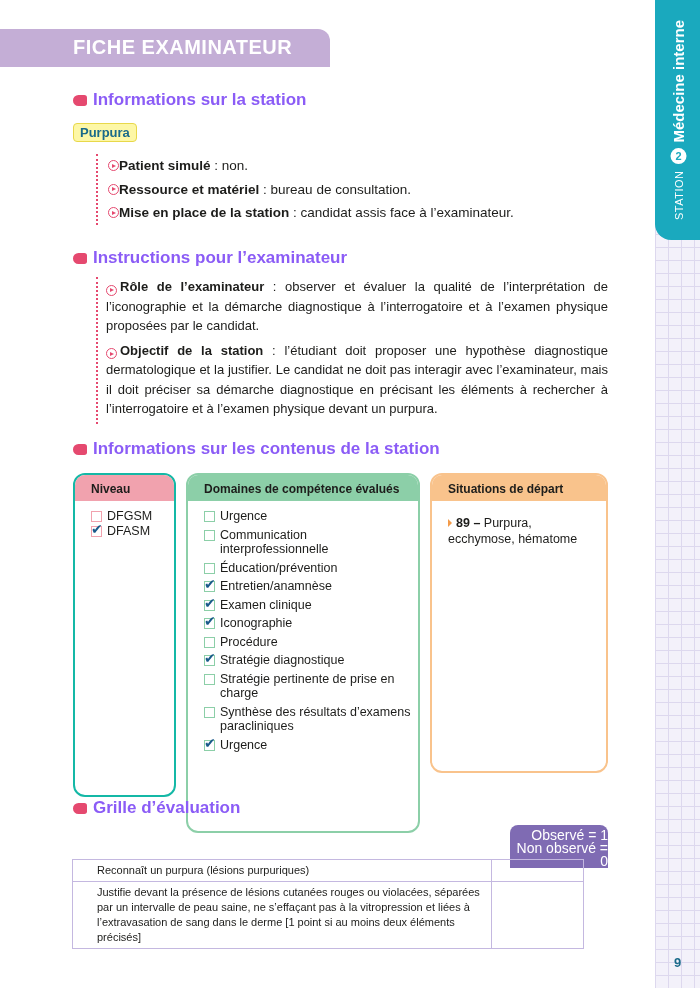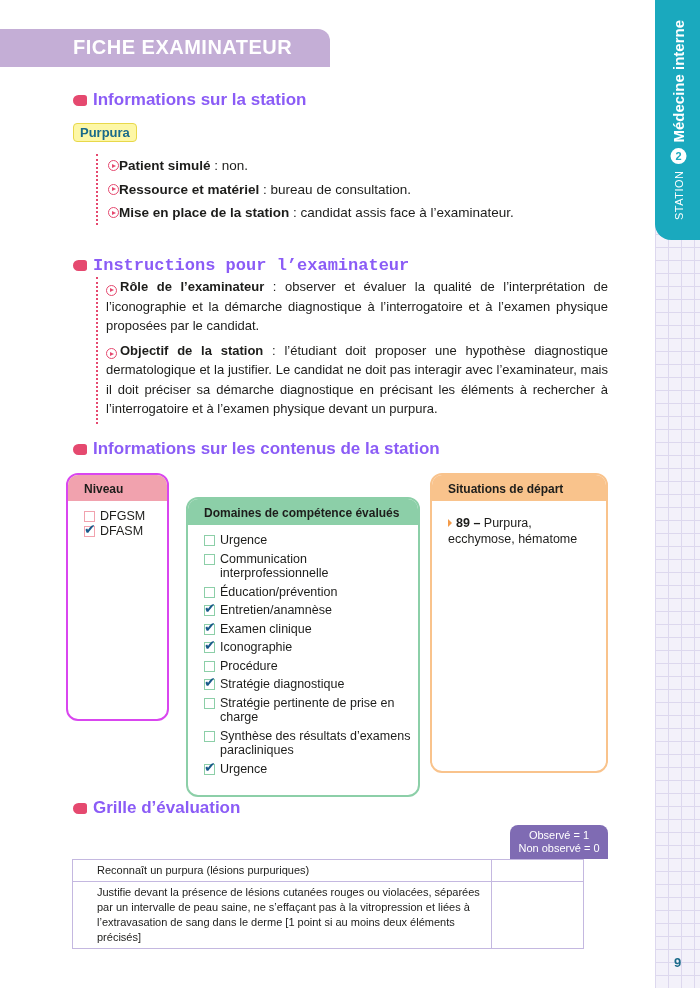--- a/index.html
+++ b/index.html
@@ -97,23 +97,23 @@
 
   
   .card {
     position: absolute; top: 473px; border-radius: 12px; background: #fff;
     overflow: hidden;
   }
   .card-head {
     height: 26px; font-weight: bold; font-size: 12px; padding: 7px 0 0 16px;
   }
   .card-body { padding: 8px 0 0 16px; font-size: 12.5px; }
-  .card.niveau { left: 66px; width: 103px; height: 248px; border: 2px solid #d946ef; }
+  .card.niveau { left: 73px; width: 103px; height: 324px; border: 2px solid #14b8a6; }
   .card.niveau .card-head { background: #f1a2ae; }
-  .card.domaines { left: 186px; width: 234px; height: 300px; border: 2px solid #8ccfa8; margin-top: 24px; }
+  .card.domaines { left: 186px; width: 234px; height: 360px; border: 2px solid #8ccfa8; }
   .card.domaines .card-head { background: #8ccfa8; }
   .card.situations { left: 430px; width: 178px; height: 300px; border: 2px solid #f9c38c; }
   .card.situations .card-head { background: #f9c38c; }
 
   .check-item { display: flex; align-items: flex-start; gap: 5px; line-height: 14.5px; margin-bottom: 4px; }
   .box {
     width: 11px; height: 11px; border: 1px solid; flex-shrink: 0; margin-top: 2px; position: relative;
     background: #fff;
   }
   .niveau .box { border-color: #f1a2ae; }
@@ -125,22 +125,22 @@
   .niveau .check-item { margin-bottom: 0; }
 
   .sit-item { font-size: 12.5px; line-height: 16px; padding-right: 8px; }
   .sit-arrow {
     display: inline-block; width: 0; height: 0; border-left: 4px solid #f39b4a;
     border-top: 4px solid transparent; border-bottom: 4px solid transparent; margin-right: 4px;
   }
 
   
   .eval-header-cell {
-    position: absolute; left: 510px; top: 825px; width: 98px; height: 34px;
-    background: #7f6bb3; color: #fff; font-size: 11px; text-align: center;
+    position: absolute; left: 510px; top: 825px; width: 98px; height: 43px;
+    background: #7f6bb3; color: #fff; font-size: 14px; text-align: right;
     border-radius: 8px 8px 0 0; line-height: 13px; padding-top: 4px;
   }
   .eval-table {
     position: absolute; left: 72px; top: 859px; width: 512px;
     border: 1px solid #c4b8e0; border-collapse: collapse;
   }
   .eval-table td { border: 1px solid #c4b8e0; font-size: 11px; line-height: 15px; vertical-align: top; }
   .eval-table td.crit { padding: 3px 10px 3px 24px; width: 438px; }
   .eval-table td.score { width: 98px; }
 </style>
@@ -174,21 +174,21 @@
   <div class="info-item">
     <span class="circ-arrow"></span>
     <span><b>Ressource et matériel</b><span> : </span><span>bureau de consultation.</span></span>
   </div>
   <div class="info-item">
     <span class="circ-arrow"></span>
     <span><b>Mise en place de la station</b><span> : </span><span>candidat assis face à l’examinateur.</span></span>
   </div>
 </div>
 
-<div class="section-heading" style="top:256px;font-family:Liberation Mono, monospace;">
+<div class="section-heading" style="top:248px;">
   <span class="bullet-pill"></span>
   <span>Instructions pour l’examinateur</span>
 </div>
 <div class="instr-block">
   <p class="instr-para">
     <span class="circ-arrow"></span><b>Rôle de l’examinateur</b><span> : </span><span>observer et évaluer la qualité de l’interprétation de l’iconographie et la démarche diagnostique à l’interrogatoire et à l’examen physique proposées par le candidat.</span>
   </p>
   <p class="instr-para">
     <span class="circ-arrow"></span><b>Objectif de la station</b><span> : </span><span>l’étudiant doit proposer une hypothèse diagnostique dermatologique et la justifier. Le candidat ne doit pas interagir avec l’examinateur, mais il doit préciser sa démarche diagnostique en précisant les éléments à rechercher à l’interrogatoire et à l’examen physique devant un purpura.</span>
   </p>

